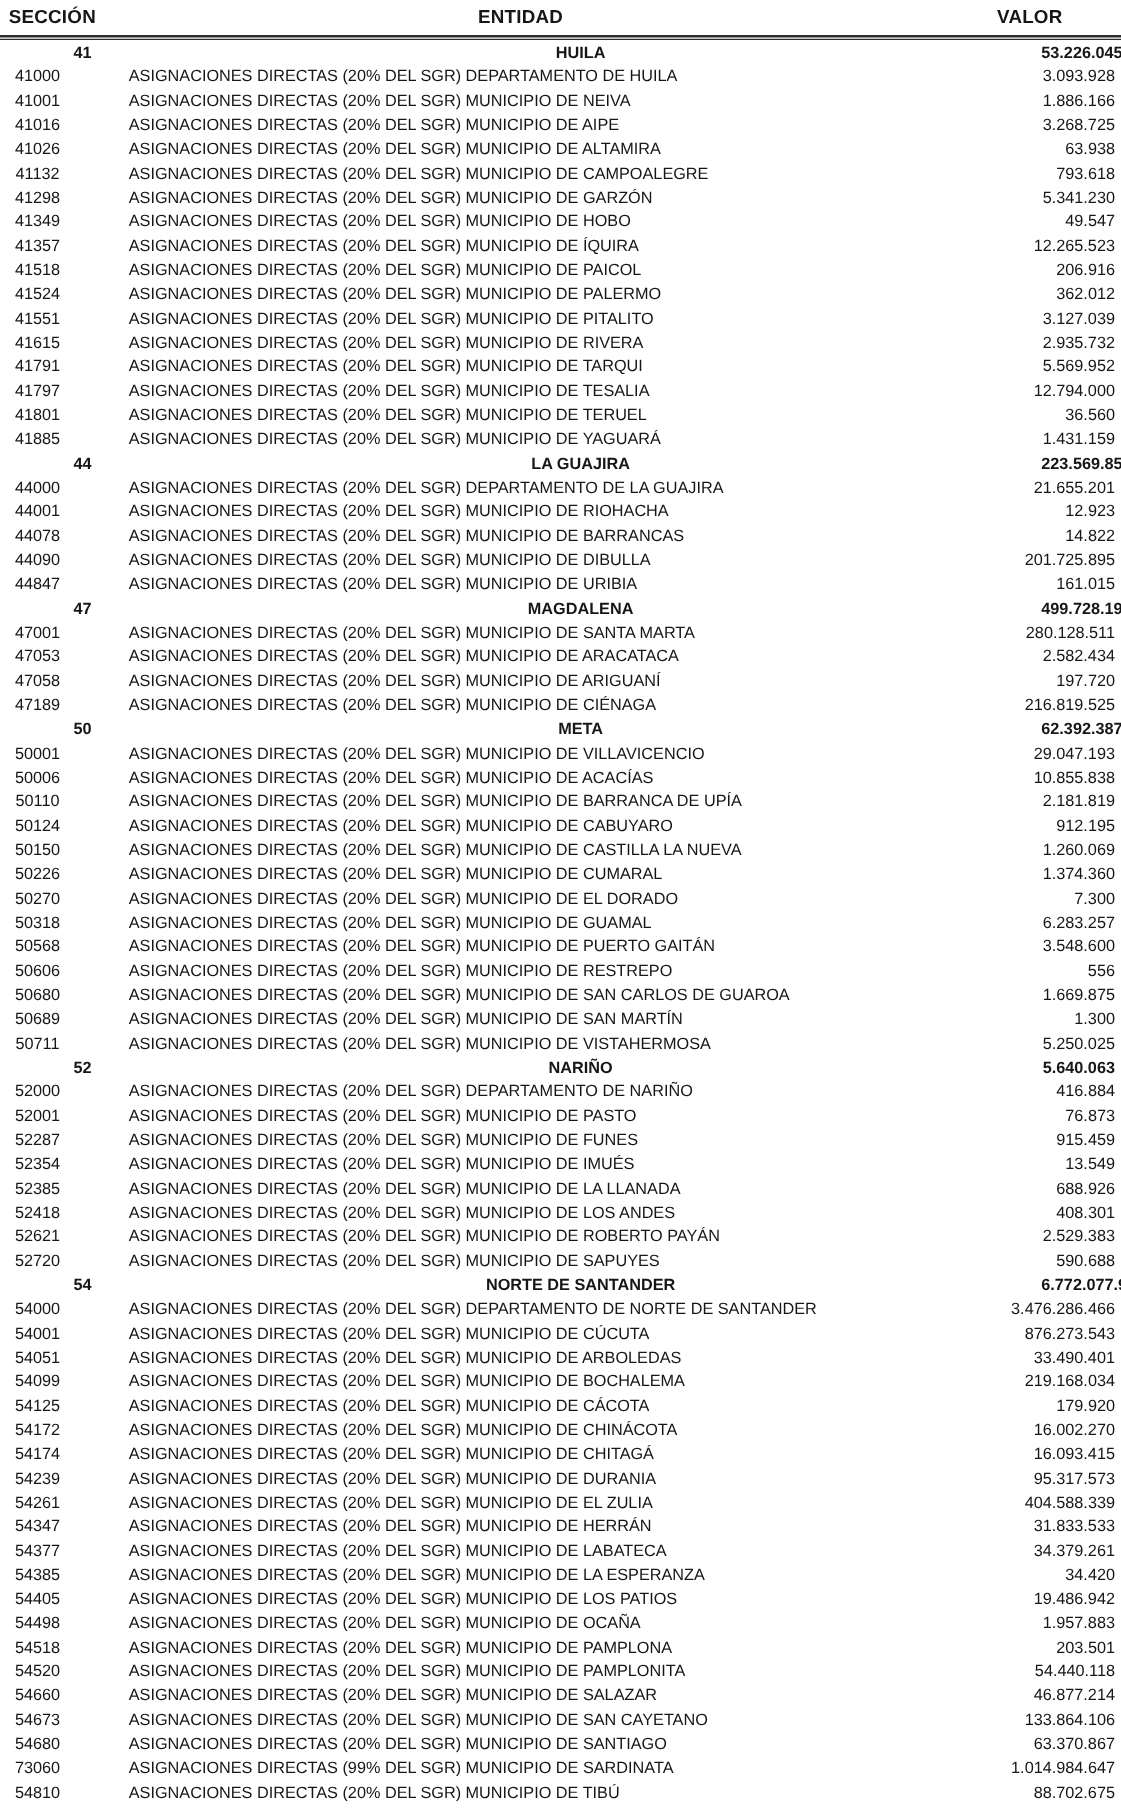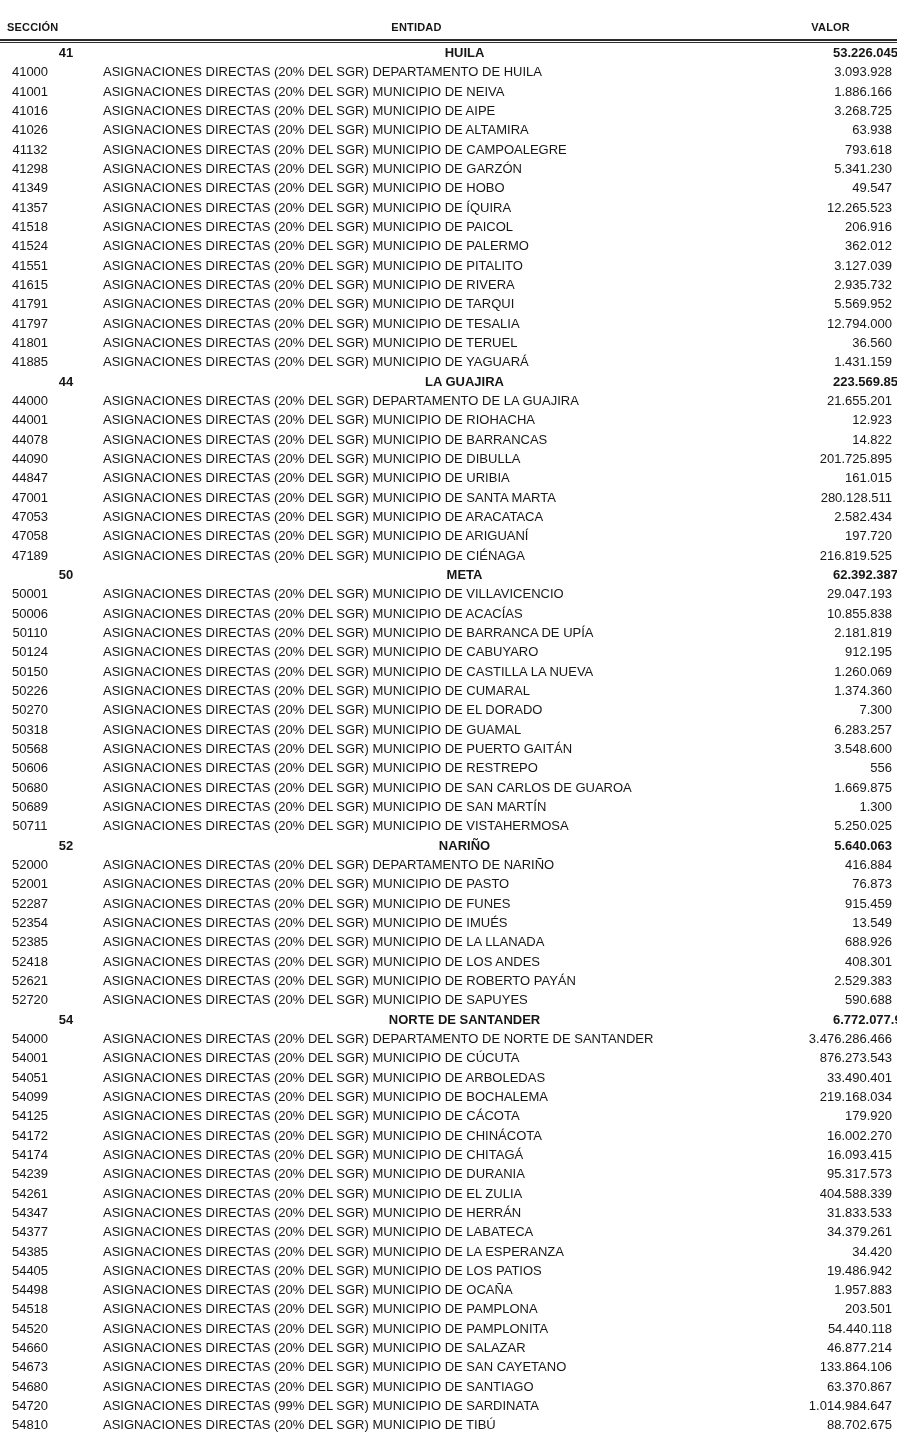--- a/index.html
+++ b/index.html
@@ -17,24 +17,24 @@
   }
   .page {
     width: 897px;
     height: 1446px;
     position: relative;
   }
   
   .thead {
     display: flex;
     align-items: flex-end;
-    padding-top: 18px;
+    padding-top: 7px;
     height: 15px;
     font-weight: bold;
-    font-size: 11px;
+    font-size: 15px;
     letter-spacing: 0.2px;
   }
   .h1 { width: 93px; padding-left: 7px; box-sizing: border-box; text-align: left; }
   .h2 { width: 647px; text-align: center; }
   .h3 { width: 110px; text-align: right; }
   
   .rule {
     margin-top: 6px;
     height: 1px;
     border-top: 2px solid #2b2b2b;
@@ -200,20 +200,25 @@
       <div class="c2">ASIGNACIONES DIRECTAS (20% DEL SGR) MUNICIPIO DE DIBULLA</div>
       <div class="c3">201.725.895</div>
     </div>
 
     <div class="row">
       <div class="c1">44847</div>
       <div class="c2">ASIGNACIONES DIRECTAS (20% DEL SGR) MUNICIPIO DE URIBIA</div>
       <div class="c3">161.015</div>
     </div>
 
+    <div class="row section-row">
+      <div class="c1">47</div>
+      <div class="c2">MAGDALENA</div>
+      <div class="c3">499.728.190</div>
+    </div>
 
     <div class="row">
       <div class="c1">47001</div>
       <div class="c2">ASIGNACIONES DIRECTAS (20% DEL SGR) MUNICIPIO DE SANTA MARTA</div>
       <div class="c3">280.128.511</div>
     </div>
 
     <div class="row">
       <div class="c1">47053</div>
       <div class="c2">ASIGNACIONES DIRECTAS (20% DEL SGR) MUNICIPIO DE ARACATACA</div>
@@ -484,21 +489,21 @@
       <div class="c3">133.864.106</div>
     </div>
 
     <div class="row">
       <div class="c1">54680</div>
       <div class="c2">ASIGNACIONES DIRECTAS (20% DEL SGR) MUNICIPIO DE SANTIAGO</div>
       <div class="c3">63.370.867</div>
     </div>
 
     <div class="row">
-      <div class="c1">54720</div>
+      <div class="c1">73060</div>
       <div class="c2">ASIGNACIONES DIRECTAS (99% DEL SGR) MUNICIPIO DE SARDINATA</div>
       <div class="c3">1.014.984.647</div>
     </div>
 
     <div class="row">
       <div class="c1">54810</div>
       <div class="c2">ASIGNACIONES DIRECTAS (20% DEL SGR) MUNICIPIO DE TIBÚ</div>
       <div class="c3">88.702.675</div>
     </div>
   </div>

